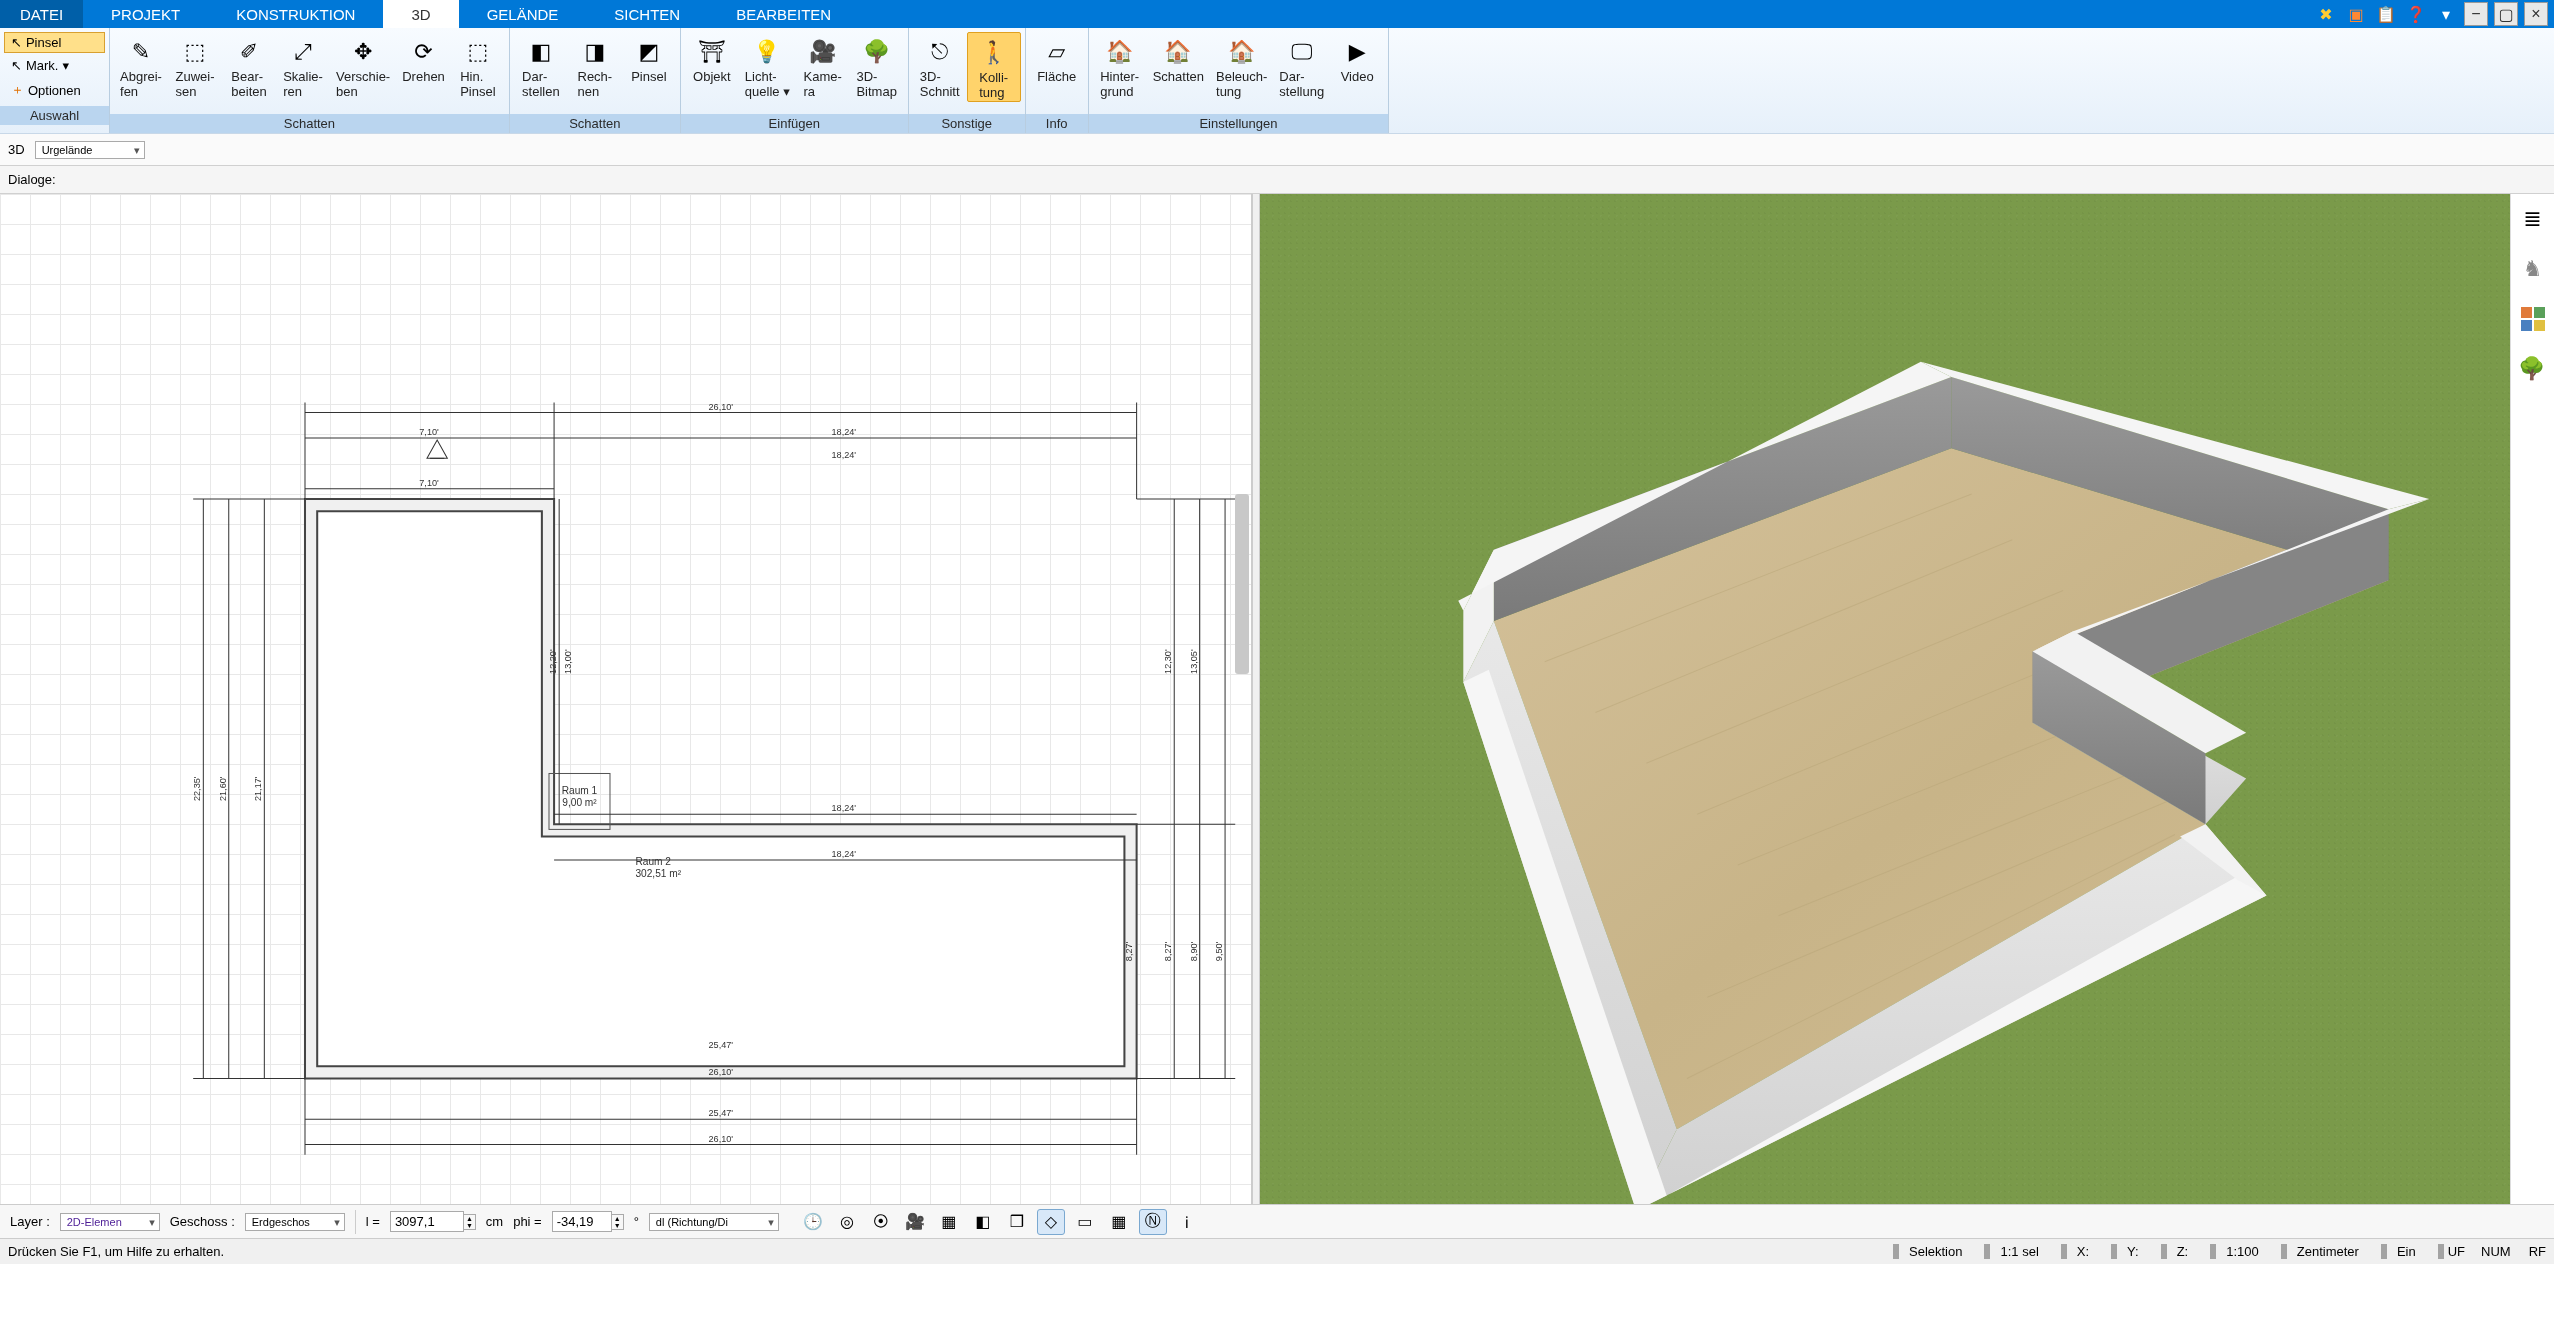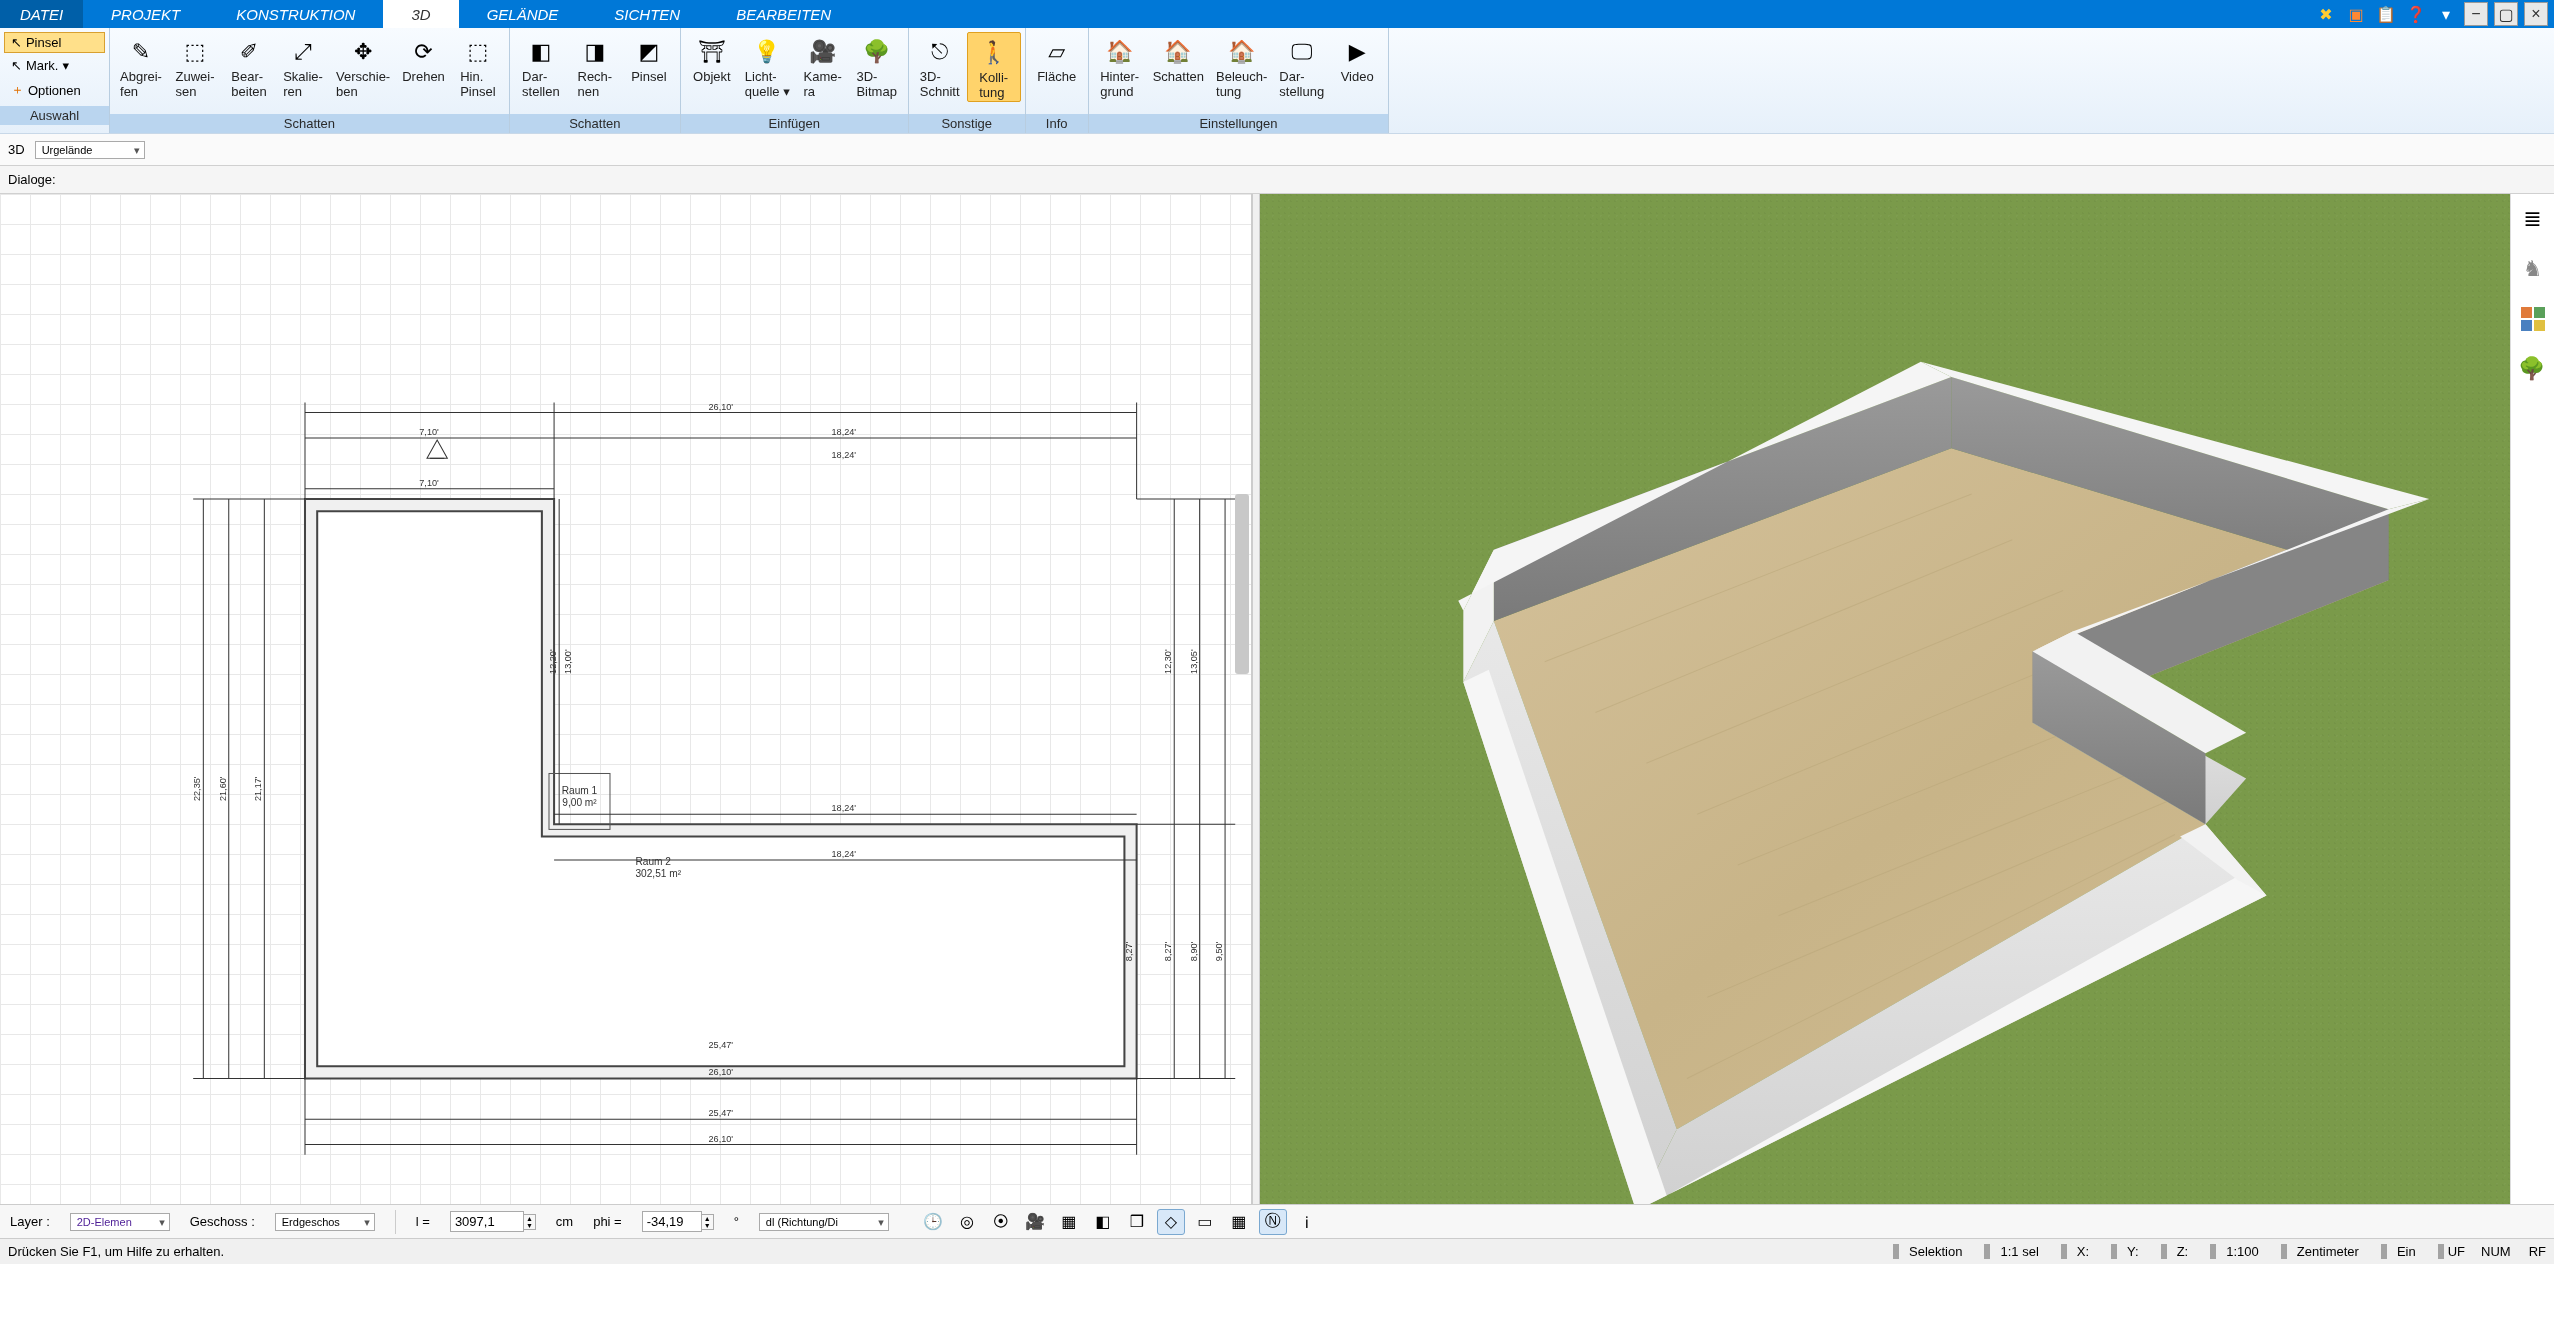--- a/index.html
+++ b/index.html
@@ -1,20 +1,20 @@
 <!DOCTYPE html>
 <html><head>
 <meta charset="utf-8">
 <style>
 * { margin: 0; padding: 0; box-sizing: border-box; font-family: "Segoe UI", Tahoma, sans-serif; }
 body { width: 2554px; height: 1326px; background: #fff; overflow: hidden; font-size: 11px; }
 
 
 .menubar { height: 28px; background: #0078d7; display: flex; align-items: stretch; color: #fff; }
-.menu-item { padding: 0 28px; display: flex; align-items: center; font-size: 15px; cursor: pointer; font-style: italic; }
+.menu-item { padding: 0 28px; display: flex; align-items: center; font-size: 15px; cursor: pointer; }
 .menu-item.file { background: #005fa8; padding: 0 20px; }
 .menu-item.active { background: #fff; color: #333; }
 .menubar-spacer { flex: 1; }
 .menubar-icons { display: flex; align-items: center; gap: 6px; padding-right: 6px; }
 .menubar-icons span { width: 24px; height: 24px; display: flex; align-items: center; justify-content: center; font-size: 16px; }
 .win-btn { width: 24px; height: 20px; background: #e8e8e8; color: #333; border: 1px solid #999; display: flex; align-items: center; justify-content: center; font-size: 12px; }
 
 
 .ribbon { display: flex; height: 106px; background: linear-gradient(#f7fbff, #e6f0fa); border-bottom: 1px solid #c8d8e8; }
 .ribbon-group { border-right: 1px solid #b8cde0; display: flex; flex-direction: column; }
@@ -53,21 +53,21 @@
   background-image: radial-gradient(circle at 10% 20%, rgba(0,0,0,.04) 1px, transparent 1px),
                     radial-gradient(circle at 60% 70%, rgba(255,255,255,.03) 1px, transparent 1px);
   background-size: 6px 6px, 8px 8px;
 }
 
 
 .right-icons { width: 44px; background: #fff; border-left: 1px solid #ddd; display: flex; flex-direction: column; align-items: center; padding-top: 10px; gap: 20px; }
 .right-icons .ri { width: 30px; height: 30px; display: flex; align-items: center; justify-content: center; font-size: 22px; cursor: pointer; }
 
 
-.bottom-bar { height: 34px; border-top: 1px solid #ccc; background: #f7f7f7; display: flex; align-items: center; padding: 0 10px; gap: 20px; font-size: 13px; }
+.bottom-bar { height: 34px; border-top: 1px solid #ccc; background: #f7f7f7; display: flex; align-items: center; padding: 0 10px; gap: 10px; font-size: 13px; }
 .bb-input { border: 1px solid #aaa; background: #fff; padding: 2px 4px; width: 74px; font-size: 13px; }
 .bb-spin { display: inline-flex; align-items: center; }
 .bb-spin .sp { display: flex; flex-direction: column; font-size: 7px; line-height: 7px; border: 1px solid #aaa; border-left: none; }
 .bb-spin .sp span { padding: 0 2px; cursor: pointer; }
 .bb-icons { display: flex; gap: 6px; margin-left: 10px; }
 .bb-icons .bi { width: 28px; height: 26px; border: 1px solid transparent; display: flex; align-items: center; justify-content: center; font-size: 16px; cursor: pointer; border-radius: 3px; }
 .bb-icons .bi.on { background: #d8e8f8; border: 1px solid #7aa8d0; }
 
 
 .status-bar { height: 26px; border-top: 1px solid #ccc; background: #f0f0f0; display: flex; align-items: center; padding: 0 8px; font-size: 13px; gap: 12px; }

